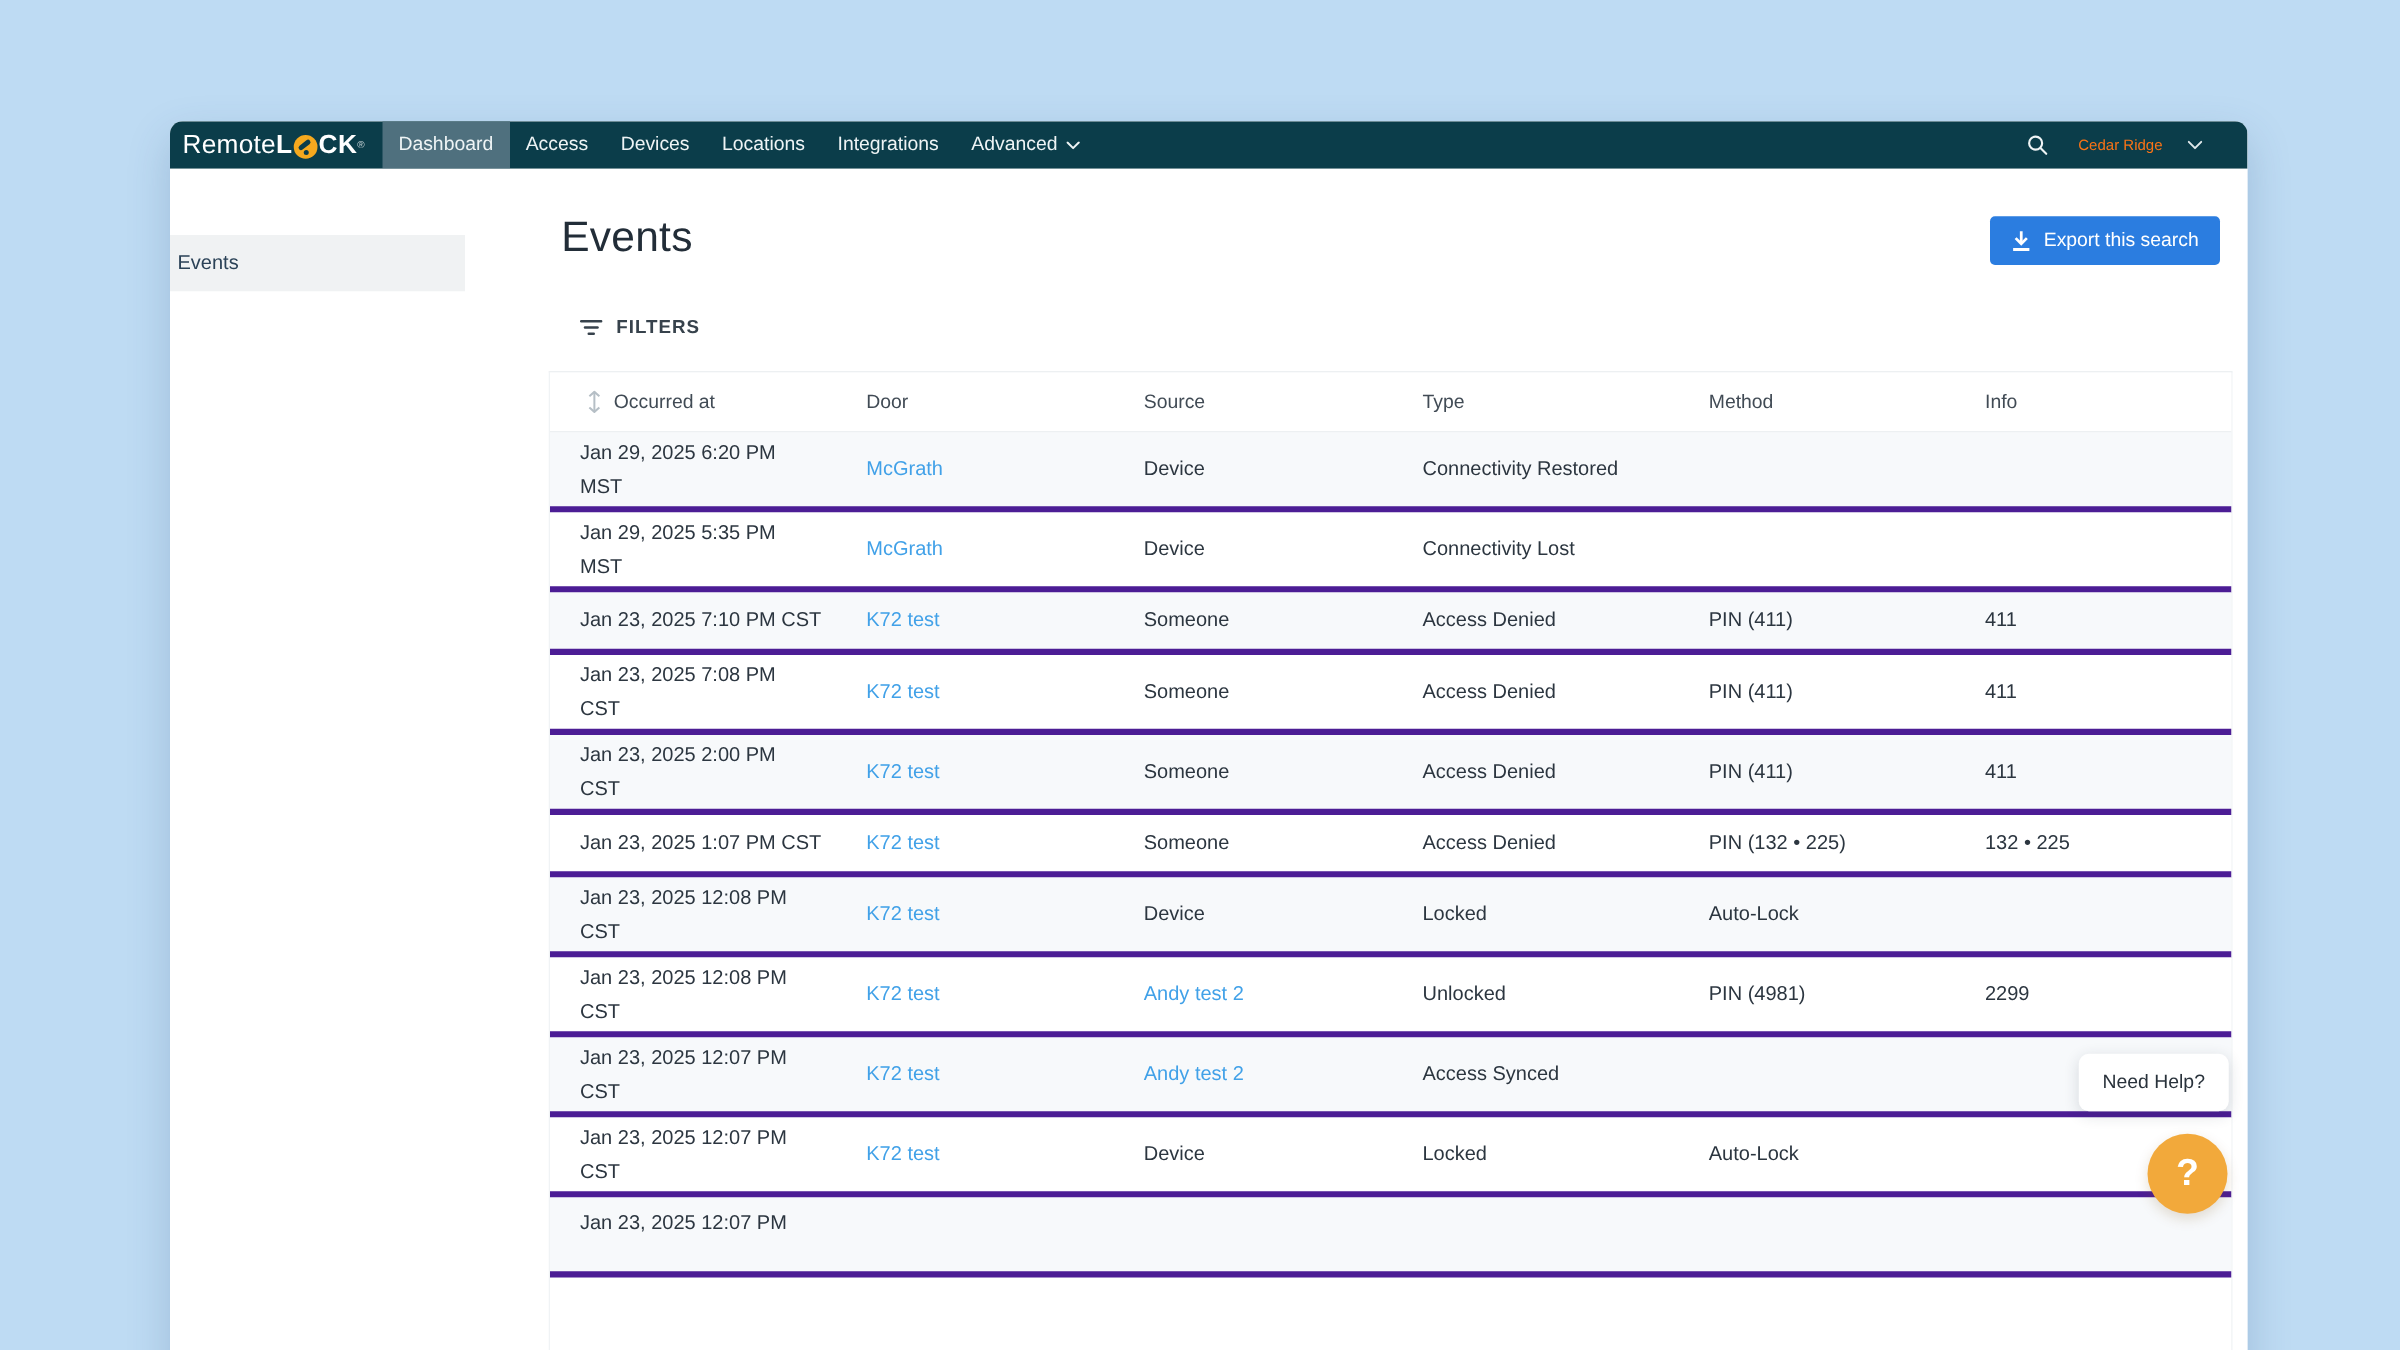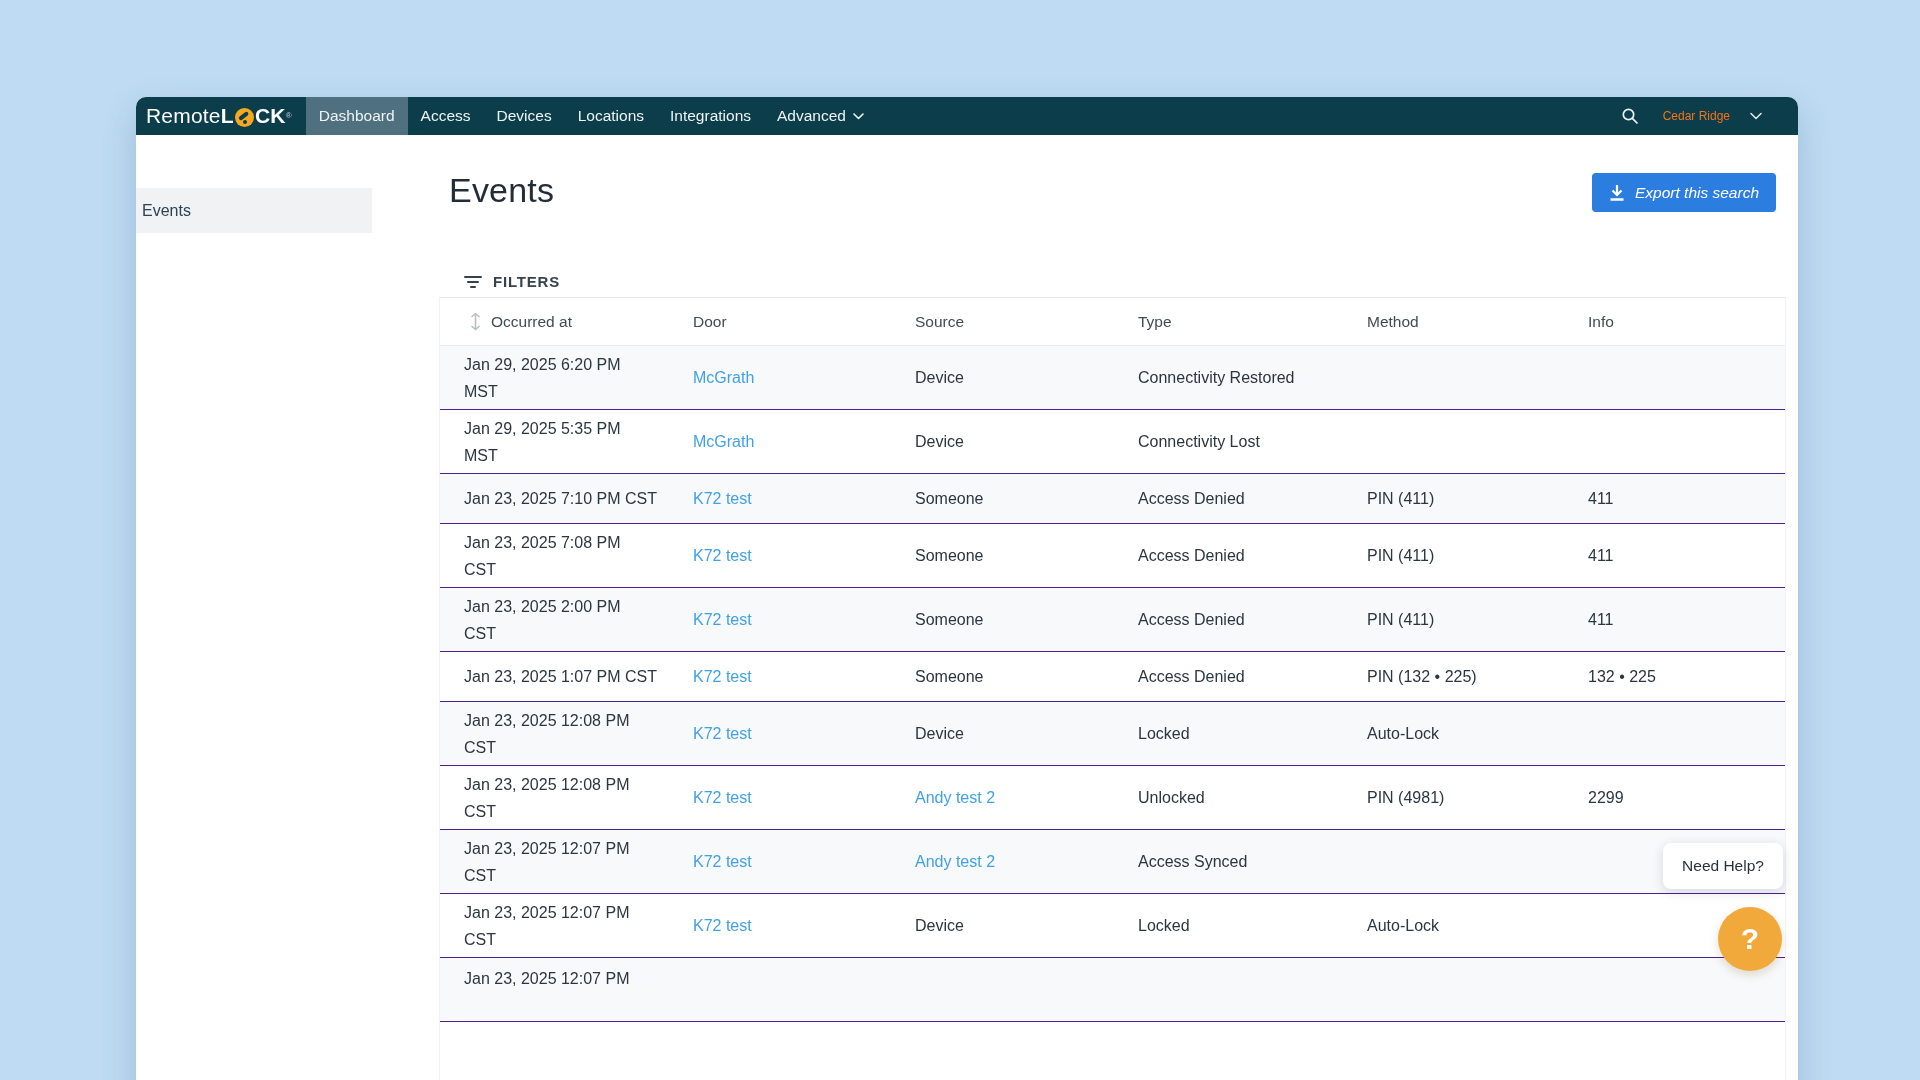--- a/index.html
+++ b/index.html
@@ -61,35 +61,35 @@
   
   .main { position:absolute; left:236px; top:38px; right:0; bottom:0; background:#ffffff; }
   .page-title {
     position:absolute; left:77px; top:36px; font-size:34px; font-weight:500;
     color:#222d38; letter-spacing:.2px;
   }
   .export-btn {
     position:absolute; left:1220px; top:38px; width:184px; height:39px;
     background:#2b7de0; border:none; border-radius:4px; color:#ffffff;
     font-size:15.5px; font-family:"Liberation Sans",sans-serif;
-    display:flex; align-items:center; justify-content:center; gap:10px; cursor:pointer;font-style:italic;
+    display:flex; align-items:center; justify-content:center; gap:10px; cursor:pointer;
   }
   .filters {
     position:absolute; left:92px; top:118px; display:flex; align-items:center; gap:11px;
-    font-size:15px; font-weight:700; letter-spacing:.8px; color:#37424c; cursor:pointer;margin-top:20px;
+    font-size:15px; font-weight:700; letter-spacing:.8px; color:#37424c; cursor:pointer;
   }
 
   
   .table {
     position:absolute; left:67px; right:12px; top:162px; bottom:0;
     border-top:1px solid #e7ebee; border-left:1px solid #f0f3f5; border-right:1px solid #f0f3f5;
   }
   .t-row {
     display:grid; grid-template-columns:253px 222px 223px 229px 221px 1fr;
-    align-items:center; border-bottom:1px solid #4c1d95; background:#ffffff;
+    align-items:center; border-bottom:5px solid #4c1d95; background:#ffffff;
   }
   .t-row.stripe { background:#f7f9fb; }
   .t-header { height:48px; background:#ffffff; border-bottom:1px solid #e7ebee; }
   .t-header .h-cell { font-size:15.5px; color:#414b55; }
   .h-first { display:flex; align-items:center; gap:9px; padding-left:29px; }
   .t-row.h64 { height:64px; }
   .t-row.h50 { height:50px; }
   .cell { font-size:16px; color:#2c3640; }
   .cell.occurred { padding-left:24px; line-height:27px; }
   .link-light { color:#41a1e8; cursor:pointer; text-decoration:none; }

